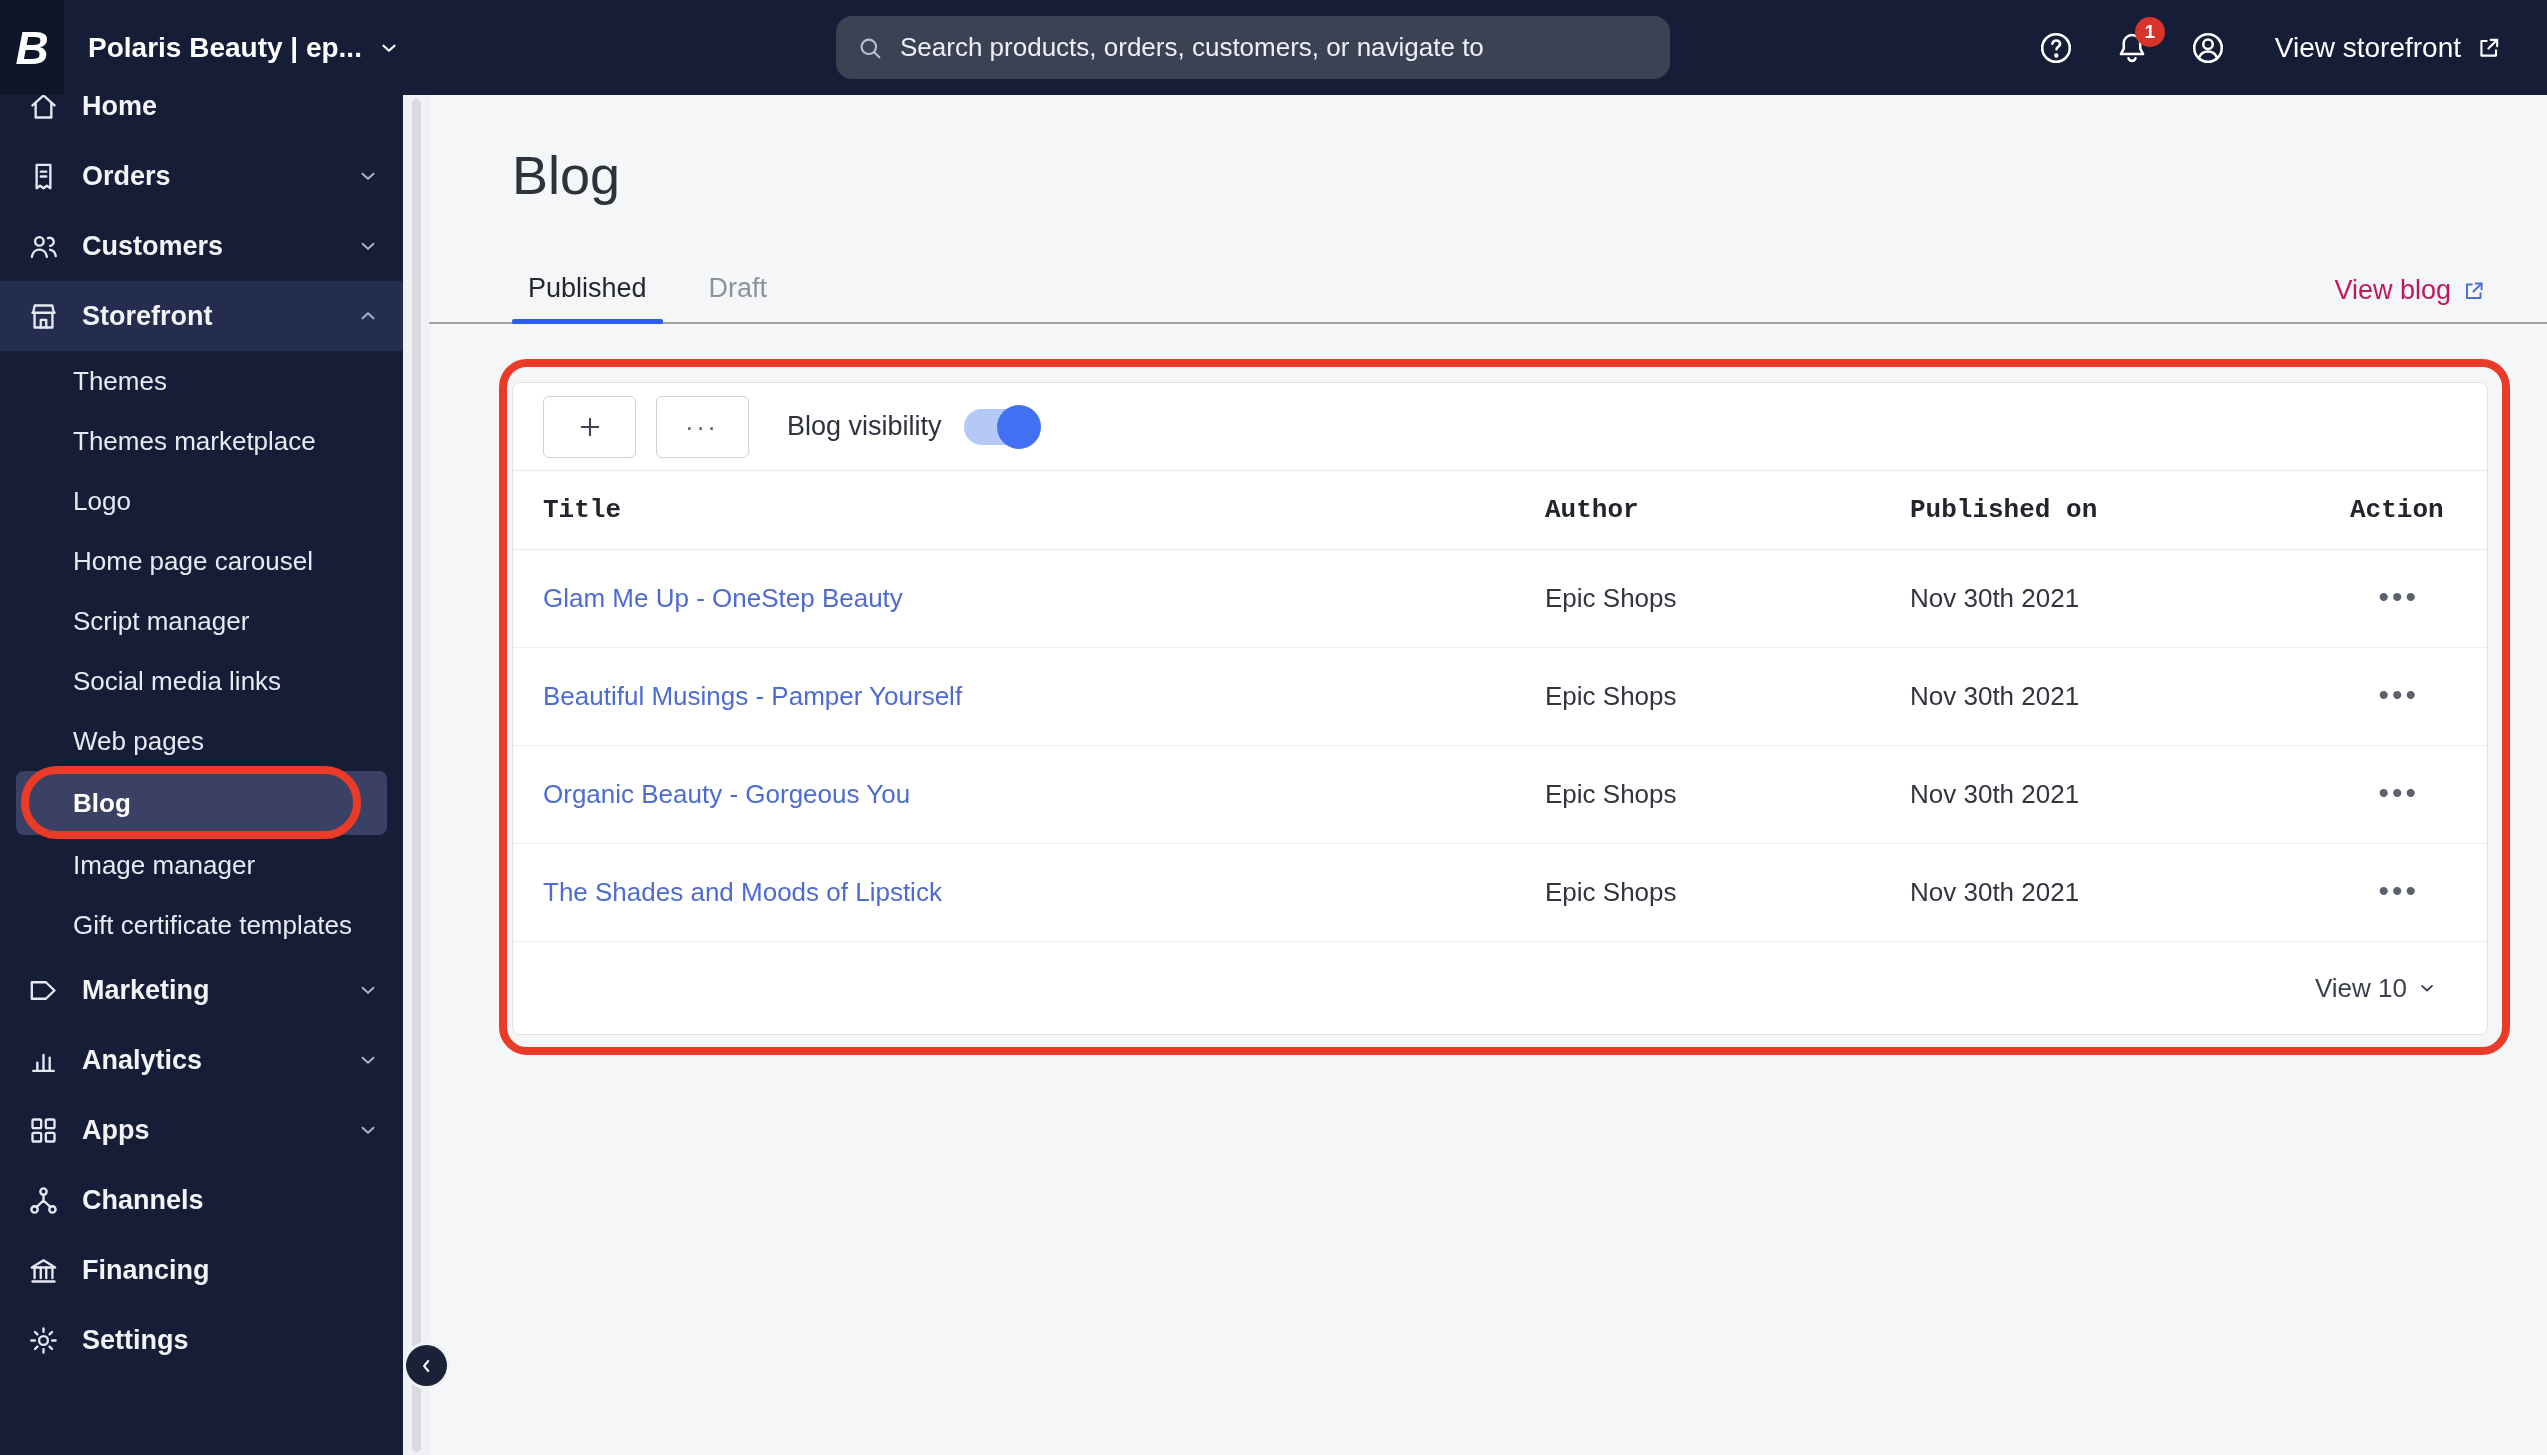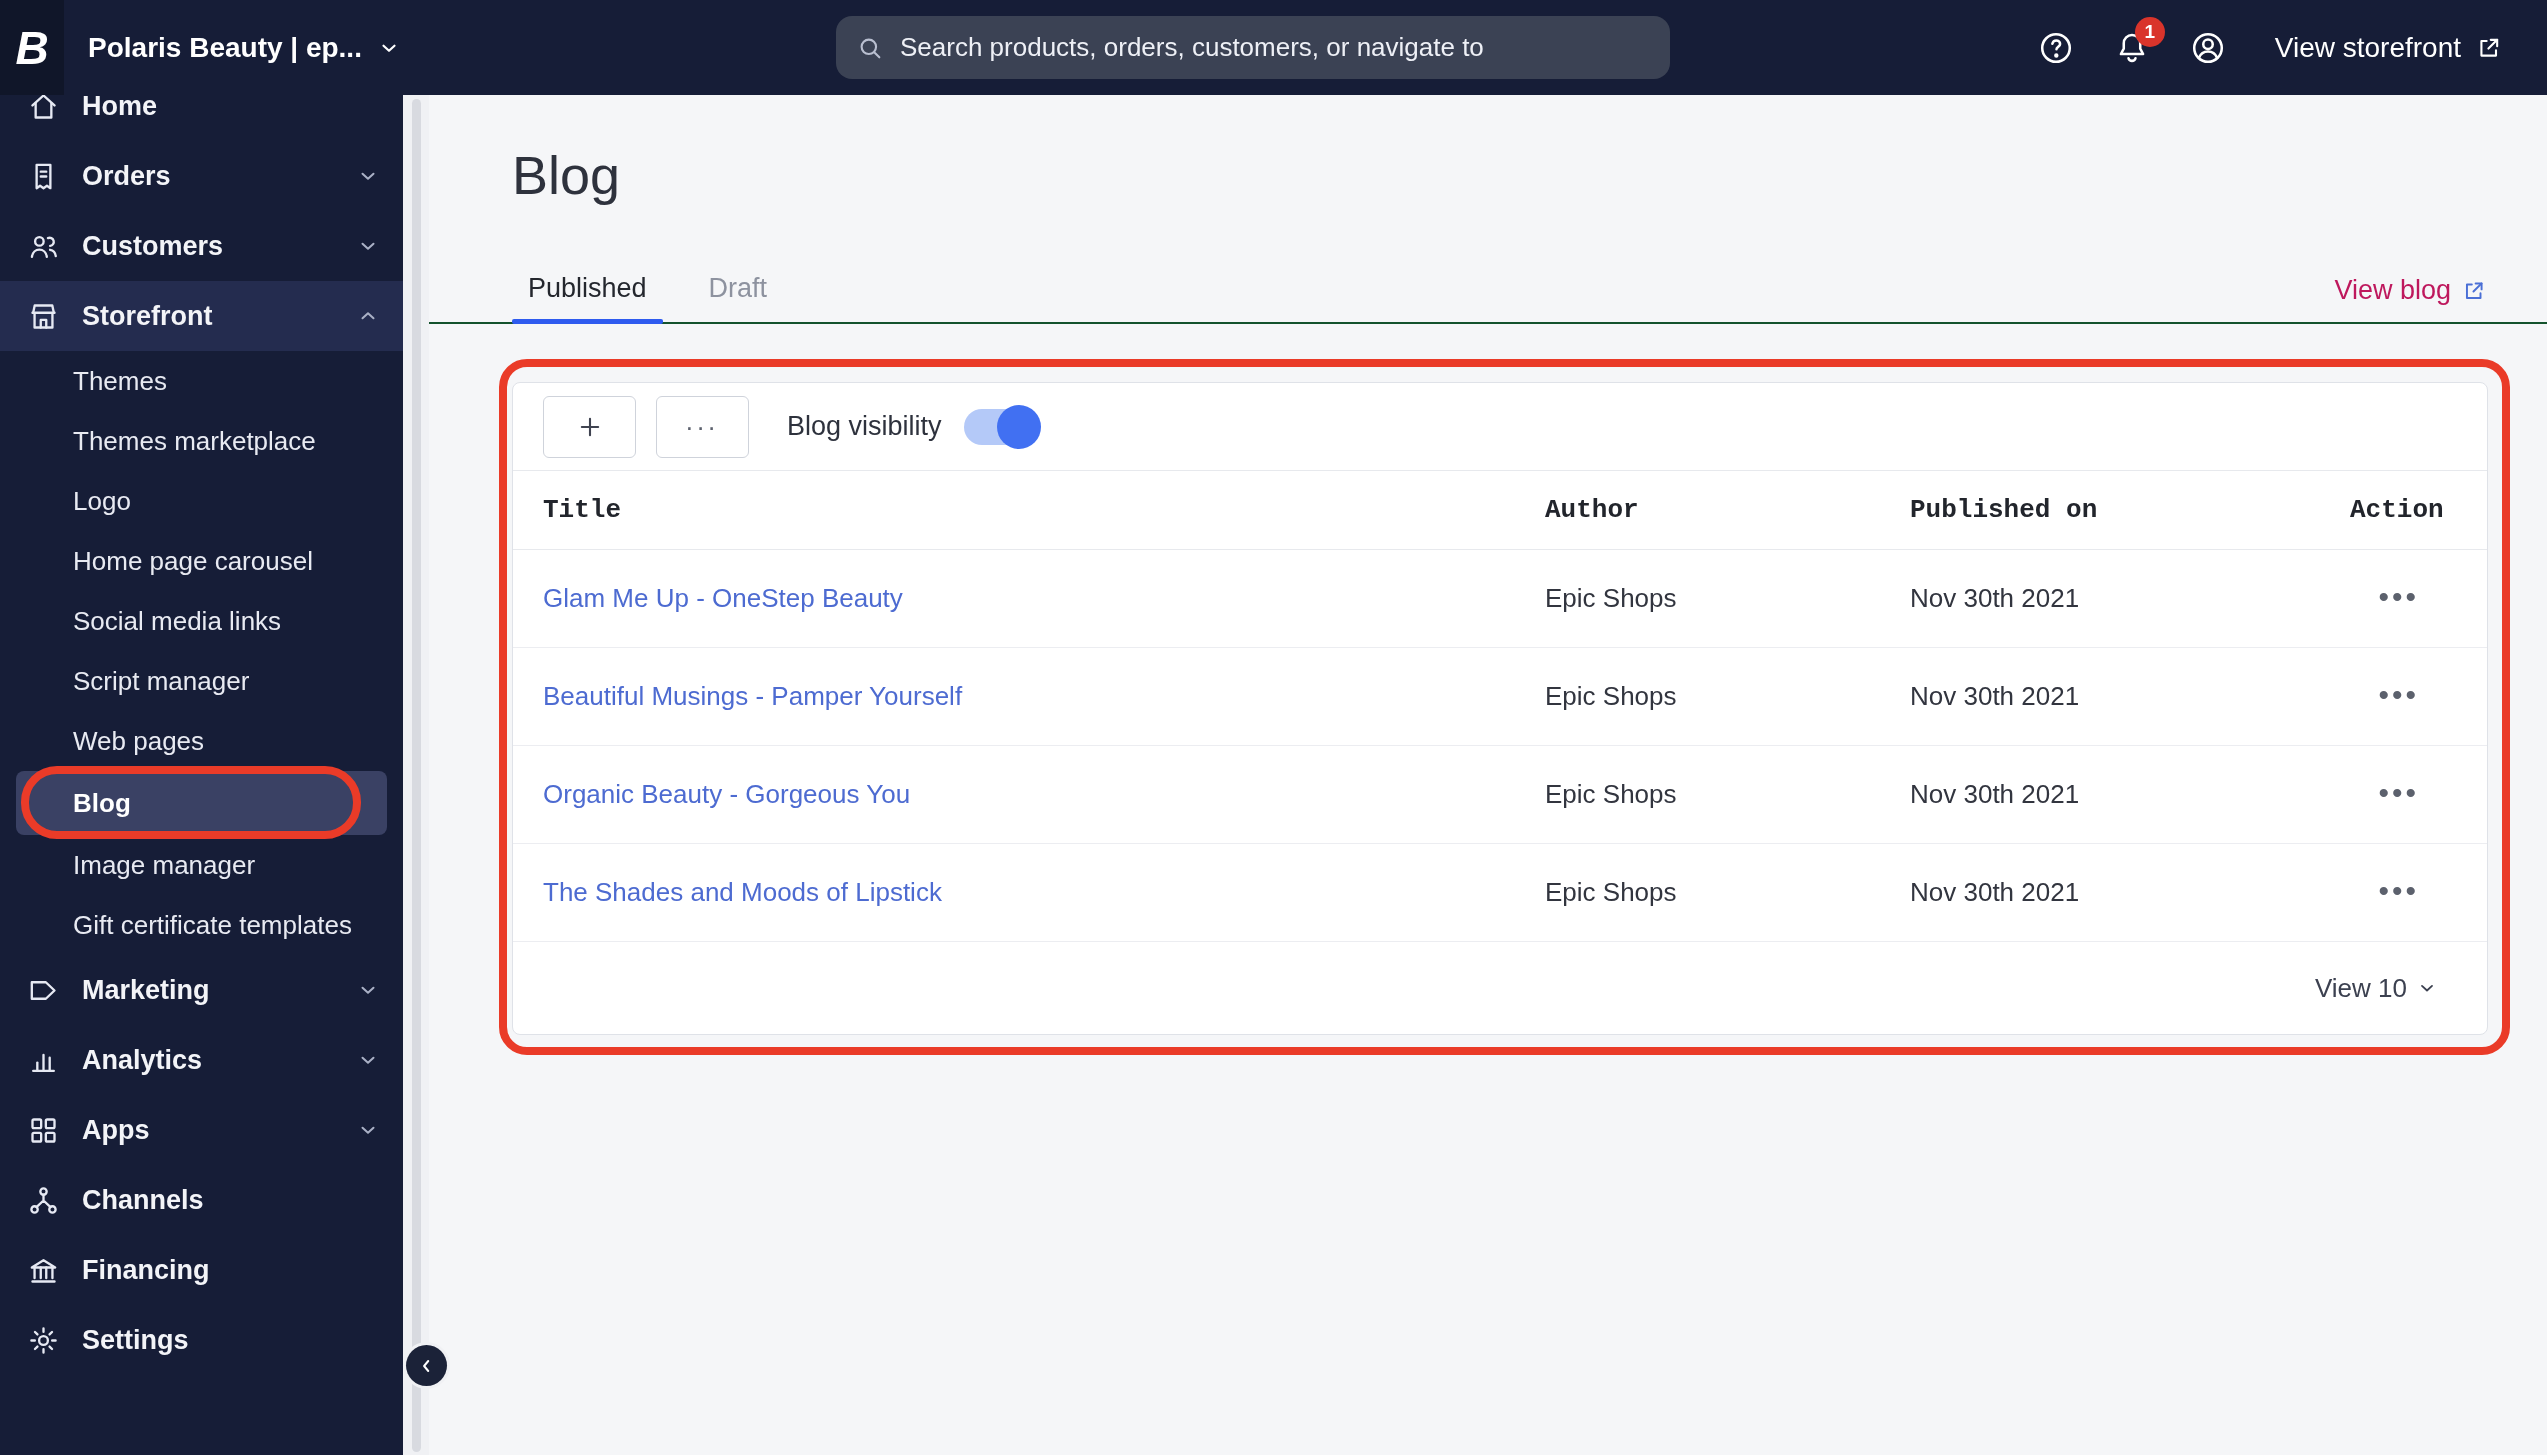--- a/index.html
+++ b/index.html
@@ -32,21 +32,21 @@
   .sub-item.selected { position:relative; height:64px; margin:0 16px; padding-left:57px; background:#3a4164; border-radius:8px; font-weight:700; color:#ffffff; }
 
   
   .scroll-strip { position:absolute; left:403px; top:95px; width:26px; bottom:0; background:#f0f1f4; z-index:15; }
   .scroll-thumb { position:absolute; left:9px; top:4px; bottom:4px; width:9px; border-radius:5px; background:#d8dae0; }
   .collapse-btn { position:absolute; left:406px; top:1345px; width:41px; height:41px; border-radius:50%; background:#1b2238; color:#ffffff; display:flex; align-items:center; justify-content:center; border:none; box-shadow:0 0 0 3px #f0f1f4; cursor:pointer; z-index:25; }
 
   
   .content { position:absolute; left:429px; top:95px; right:0; bottom:0; background:#f5f6f8; }
   .page-title { margin:49px 0 0 83px; font-size:54px; font-weight:400; color:#2e323d; }
-  .tabs-bar { position:relative; margin-top:56px; padding-left:83px; height:62px; border-bottom:2px solid #14532d; display:flex; align-items:flex-end; }
+  .tabs-bar { position:relative; margin-top:56px; padding-left:83px; height:62px; border-bottom:2px solid #a3a3a3; display:flex; align-items:flex-end; }
   .tab { position:relative; padding:0 16px 18px; font-size:27px; color:#8d929f; margin-right:30px; background:none; border:none; font-family:inherit; cursor:pointer; }
   .tab.active { color:#24272e; }
   .tab.active::after { content:""; position:absolute; left:0; right:0; bottom:-2px; height:5px; background:#2e5bef; border-radius:2px; }
   .view-blog { position:absolute; right:60px; bottom:16px; display:flex; align-items:center; gap:10px; color:#be185d; font-size:27px; text-decoration:none; cursor:pointer; background:none; border:none; font-family:inherit; }
 
   
   .card { position:relative; margin:58px 60px 0 83px; width:1976px; background:#ffffff; border:1px solid #dfe2e8; border-radius:8px; }
   .card-controls { display:flex; align-items:center; height:87px; padding:0 30px; }
   .btn-plus, .btn-dots { width:93px; height:62px; border:1px solid #cfd3db; border-radius:6px; background:#ffffff; display:flex; align-items:center; justify-content:center; cursor:pointer; color:#3f4350; }
   .btn-dots { margin-left:20px; color:#5c616d; font-size:26px; letter-spacing:4px; line-height:0; padding-bottom:12px; }
@@ -201,24 +201,24 @@
       <li class="sub-item">
           <span>Themes marketplace</span>
         </li>
       <li class="sub-item">
           <span>Logo</span>
         </li>
       <li class="sub-item">
           <span>Home page carousel</span>
         </li>
       <li class="sub-item">
+          <span>Script manager</span>
+        </li>
+      <li class="sub-item">
           <span>Social media links</span>
-        </li>
-      <li class="sub-item">
-          <span>Script manager</span>
         </li>
       <li class="sub-item">
           <span>Web pages</span>
         </li>
 
       <li class="sub-item selected">
         <span>Blog</span>
         <div class="annotation blog-annotation"></div>
       </li>
 

